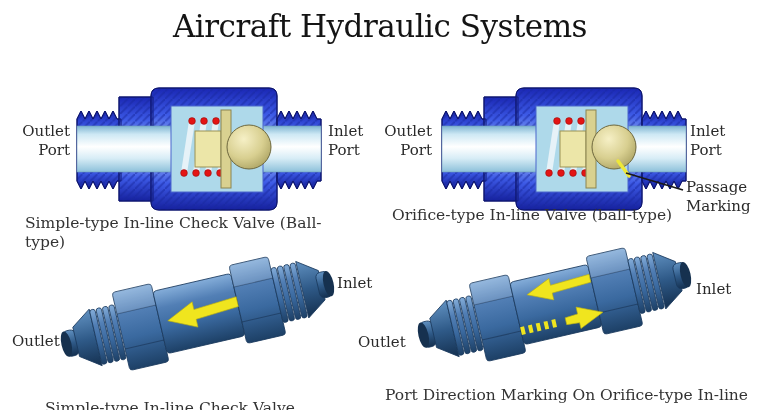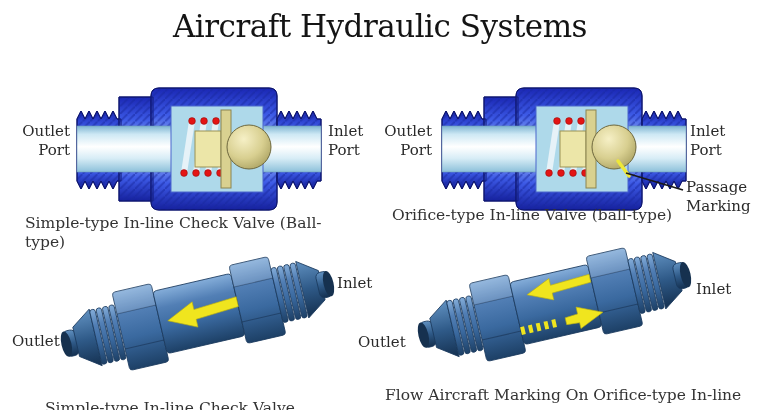--- a/index.html
+++ b/index.html
@@ -195,16 +195,16 @@
           <rect x="104" y="76" width="4" height="8"></rect>
           <rect x="112" y="76" width="4" height="8"></rect>
           <rect x="120" y="76" width="4" height="8"></rect>
           <rect x="128" y="76" width="4" height="8"></rect>
           <rect x="136" y="76" width="4" height="8"></rect>
         </g>
       </g>
     </svg>
     <div class="lbl" style="left:696px;top:280px">Inlet</div>
     <div class="lbl" style="left:358px;top:333px">Outlet</div>
-    <div class="caption" style="left:385px;top:386px;width:370px">Flow Aircraft Marking On Orifice-type In-line</div>
+    <div class="caption" style="left:385px;top:386px;width:370px">Port Direction Marking On Orifice-type In-line</div>
   </div>
 
 </div>
 
 </body></html>

